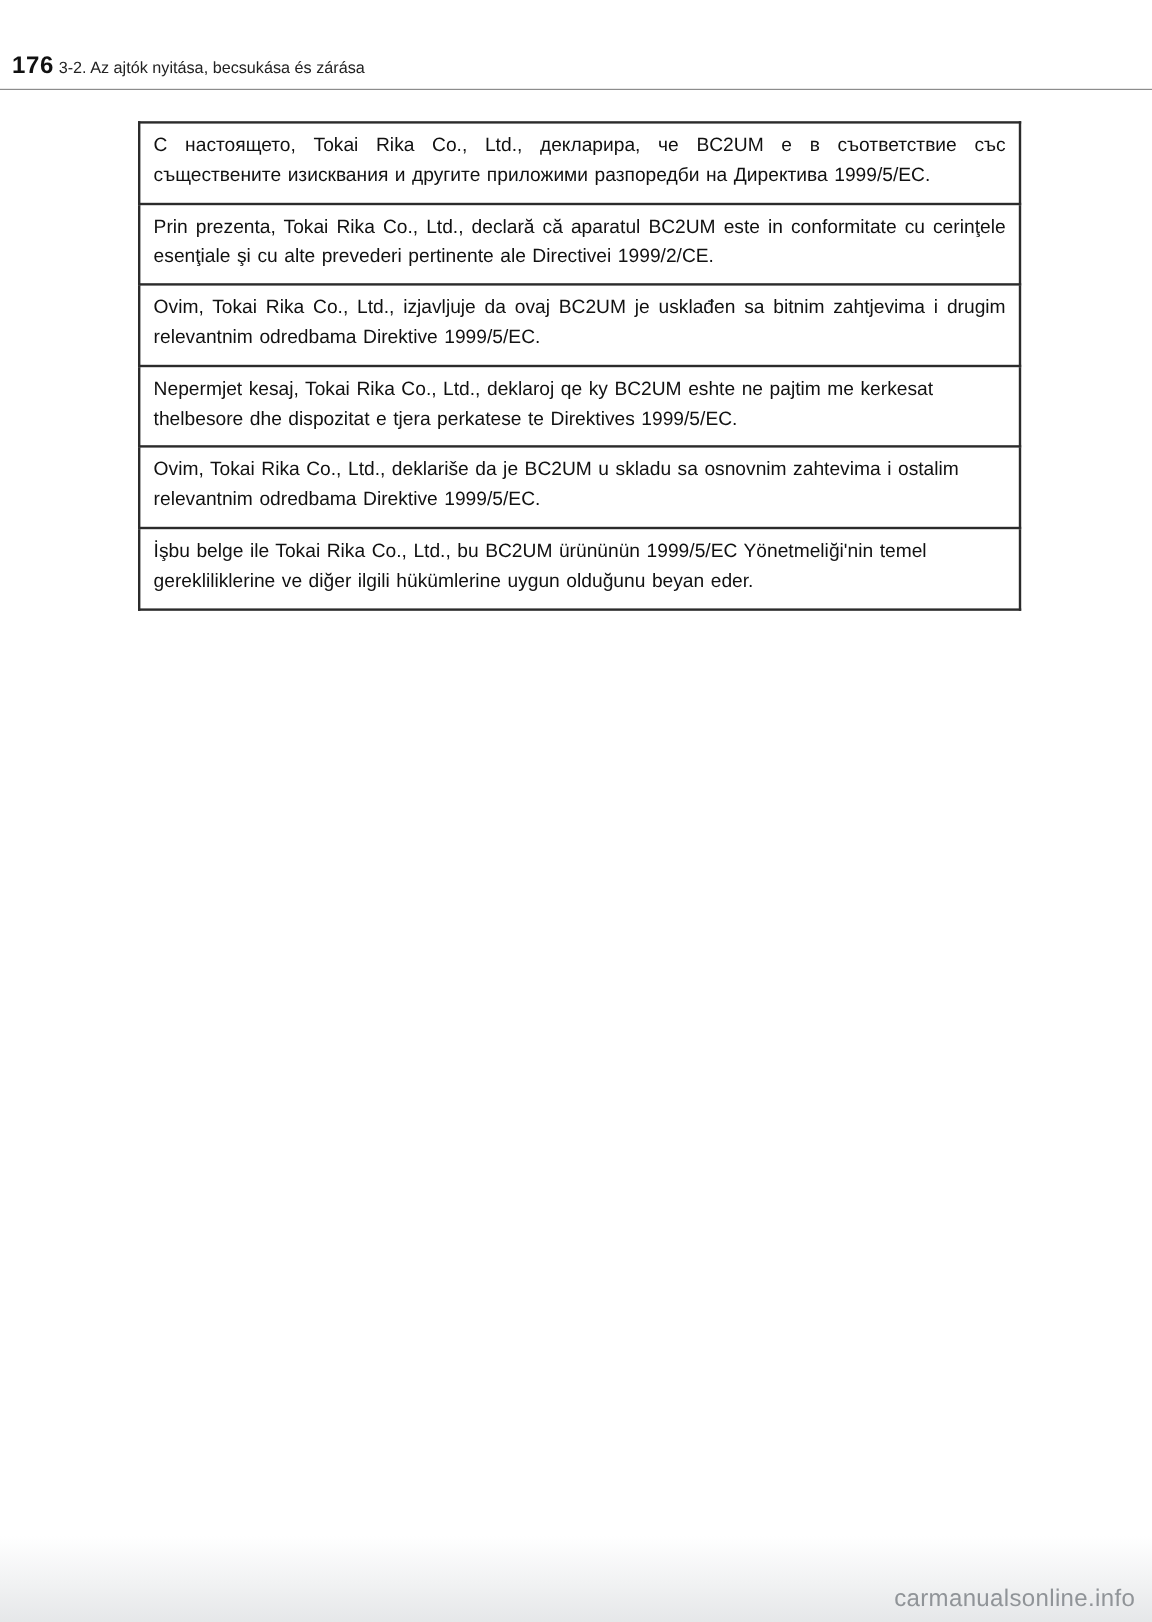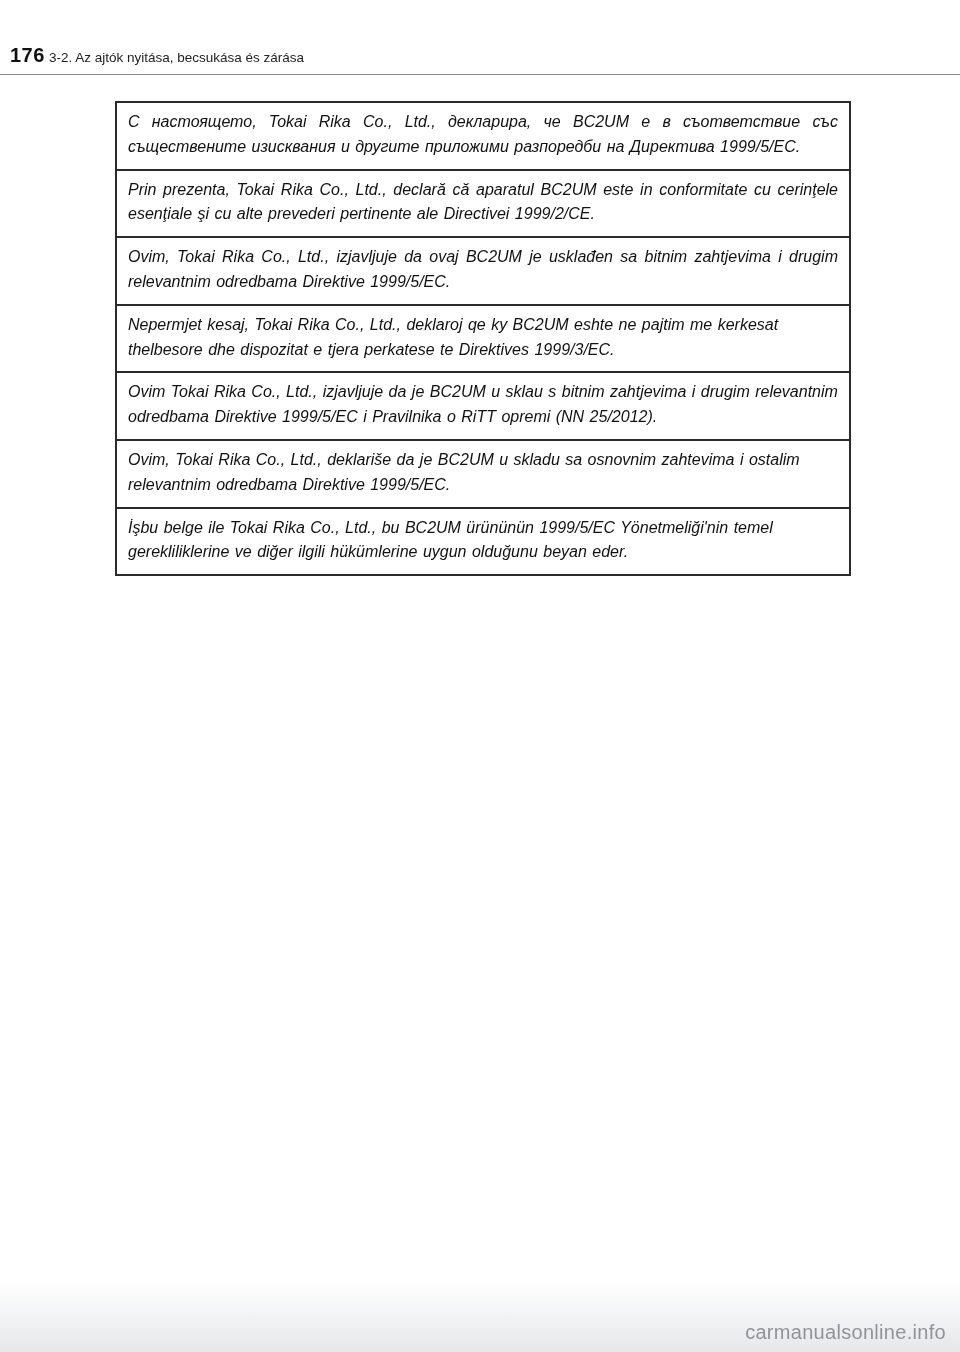--- a/index.html
+++ b/index.html
@@ -42,21 +42,20 @@
     table-layout: fixed;
   }
   .decl-table td {
     border: 2px solid #2b2b2b;
     padding: 7px 11px 9px 11px;
     font-size: 16px;
     line-height: 1.55;
     color: #111;
     text-align: left;
     word-spacing: 1px;
-    font-style: italic;
   }
   .decl-table tr:nth-child(-n+3) td {
     text-align: justify;
     text-justify: inter-word;
   }
   .bottom-fade {
     position: absolute;
     left: 0; right: 0; bottom: 0;
     height: 72px;
     background: linear-gradient(to bottom, rgba(198,202,206,0), rgba(198,202,206,0.45));
@@ -87,24 +86,21 @@
     <tr>
       <td>С настоящето, Tokai Rika Co., Ltd., декларира, че BC2UM е в съответствие със съществените изисквания и другите приложими разпоредби на Директива 1999/5/EC.</td>
     </tr>
     <tr>
       <td>Prin prezenta, Tokai Rika Co., Ltd., declară că aparatul BC2UM este in conformitate cu cerinţele esenţiale şi cu alte prevederi pertinente ale Directivei 1999/2/CE.</td>
     </tr>
     <tr>
       <td>Ovim, Tokai Rika Co., Ltd., izjavljuje da ovaj BC2UM je usklađen sa bitnim zahtjevima i drugim relevantnim odredbama Direktive 1999/5/EC.</td>
     </tr>
     <tr>
-      <td>Nepermjet kesaj, Tokai Rika Co., Ltd., deklaroj qe ky BC2UM eshte ne pajtim me kerkesat thelbesore dhe dispozitat e tjera perkatese te Direktives 1999/3/EC.</td>
-    </tr>
-    <tr>
-      <td>Ovim Tokai Rika Co., Ltd., izjavljuje da je BC2UM u sklau s bitnim zahtjevima i drugim relevantnim odredbama Direktive 1999/5/EC i Pravilnika o RiTT opremi (NN 25/2012).</td>
+      <td>Nepermjet kesaj, Tokai Rika Co., Ltd., deklaroj qe ky BC2UM eshte ne pajtim me kerkesat thelbesore dhe dispozitat e tjera perkatese te Direktives 1999/5/EC.</td>
     </tr>
     <tr>
       <td>Ovim, Tokai Rika Co., Ltd., deklariše da je BC2UM u skladu sa osnovnim zahtevima i ostalim relevantnim odredbama Direktive 1999/5/EC.</td>
     </tr>
     <tr>
       <td>İşbu belge ile Tokai Rika Co., Ltd., bu BC2UM ürününün 1999/5/EC Yönetmeliği'nin temel gerekliliklerine ve diğer ilgili hükümlerine uygun olduğunu beyan eder.</td>
     </tr>
   </tbody>
 </table>
 

